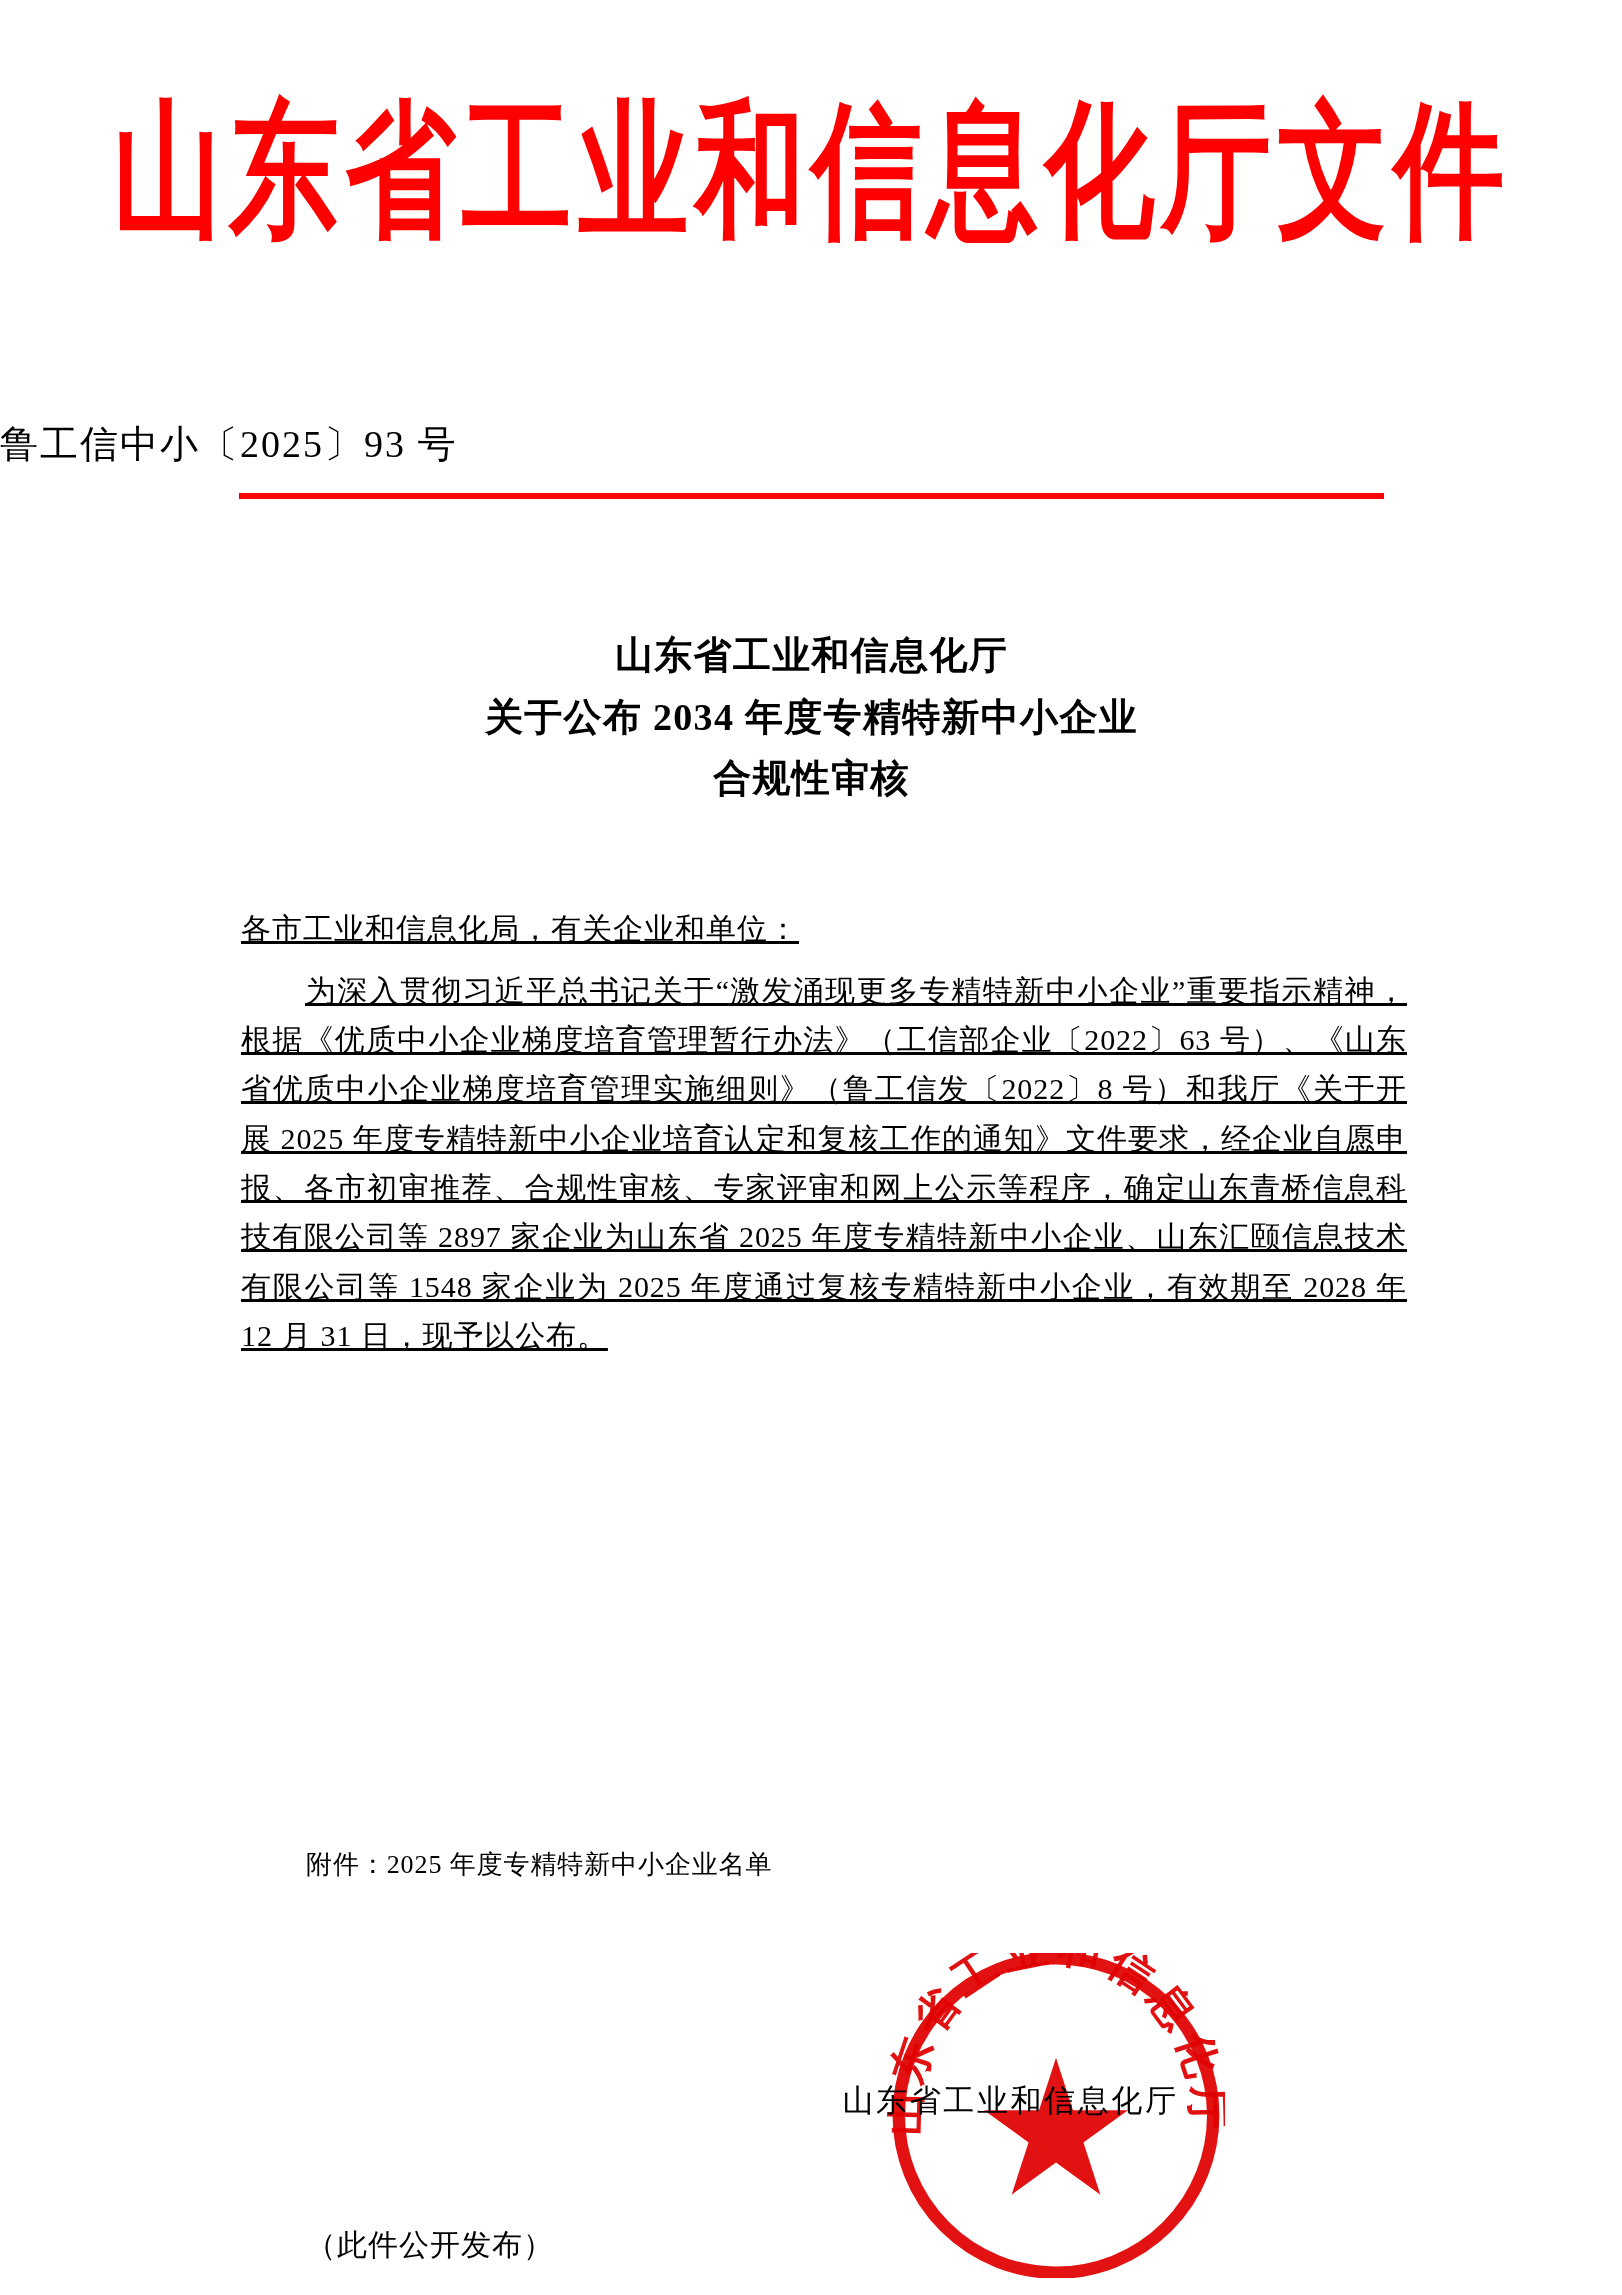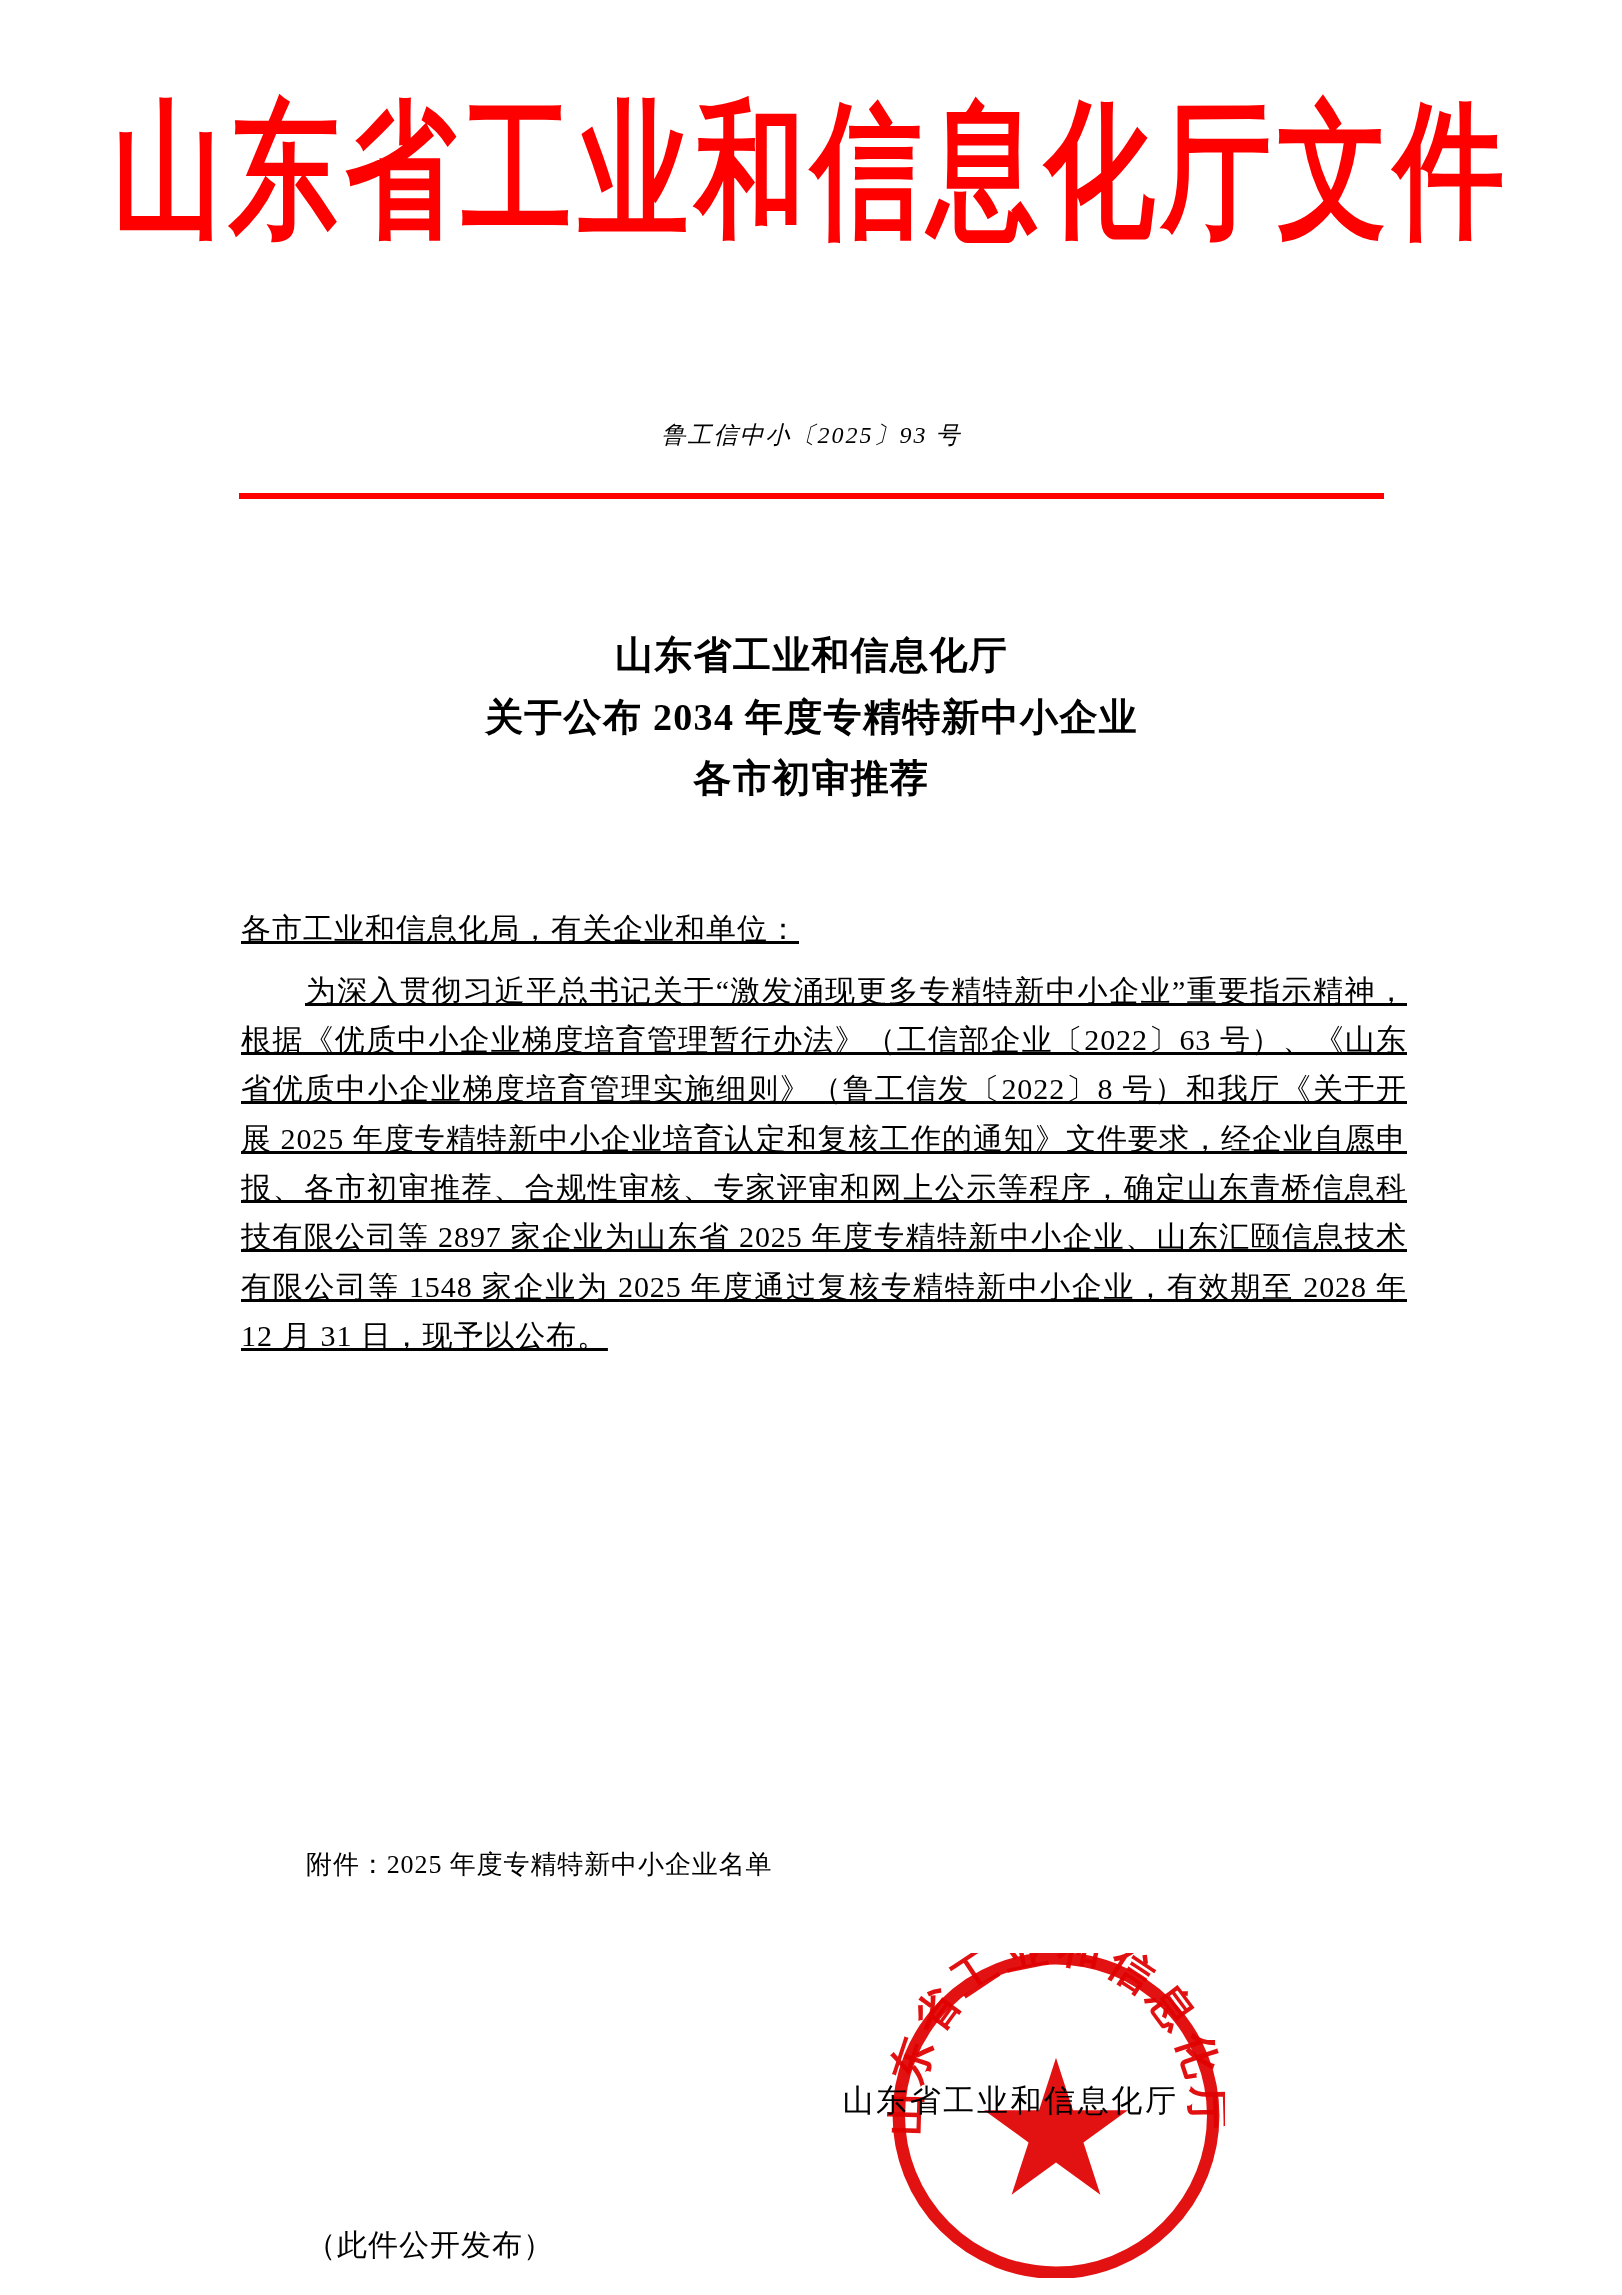--- a/index.html
+++ b/index.html
@@ -40,25 +40,24 @@
     transform-origin: center top;
     white-space: nowrap;
   }
 
   
   .doc-number {
     position: absolute;
     left: 0;
     right: 0;
     top: 419px;
-    text-align: center;
-    font-size: 24px;
+    text-align: left;
+    font-size: 38px;
     letter-spacing: 2px;
     white-space: nowrap;
-    font-style: italic;
   }
 
   
   .red-rule {
     position: absolute;
     left: 239px;
     width: 1145px;
     top: 493px;
     height: 5.9px;
     background: #FF0000;
@@ -169,21 +168,21 @@
 
   <div class="masthead">山东省工业和信息化厅文件</div>
 
   <div class="doc-number">鲁工信中小〔2025〕93 号</div>
 
   <div class="red-rule"></div>
 
   <div class="title-block">
     <div class="title-line">山东省工业和信息化厅</div>
     <div class="title-line">关于公布 2034 年度专精特新中小企业</div>
-    <div class="title-line">各市初审推荐</div>
+    <div class="title-line">合规性审核</div>
   </div>
 
   <div class="body-block">
     <div class="salutation">各市工业和信息化局，有关企业和单位：</div>
     <div class="para"><span class="indent"></span><span>为深入贯彻习近平总书记关于“激发涌现更多专精特新中小企业”重要指示精神，根据《优质中小企业梯度培育管理暂行办法》（工信部企业〔2022〕63 号）、《山东省优质中小企业梯度培育管理实施细则》（鲁工信发〔2022〕8 号）和我厅《关于开展 2025 年度专精特新中小企业培育认定和复核工作的通知》文件要求，经企业自愿申报、各市初审推荐、合规性审核、专家评审和网上公示等程序，确定山东青桥信息科技有限公司等 2897 家企业为山东省 2025 年度专精特新中小企业、山东汇颐信息技术有限公司等 1548 家企业为 2025 年度通过复核专精特新中小企业，有效期至 2028 年 12 月 31 日，现予以公布。</span></div>
   </div>
 
   <div class="attachment">附件：2025 年度专精特新中小企业名单</div>
 
   <div class="sign-area">

